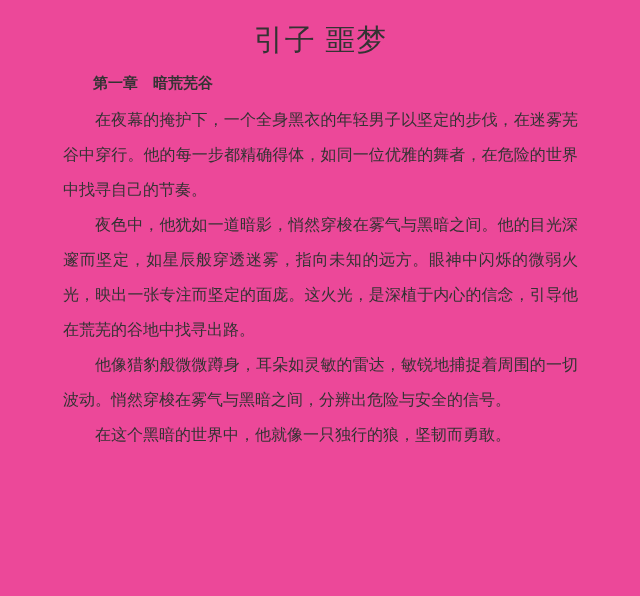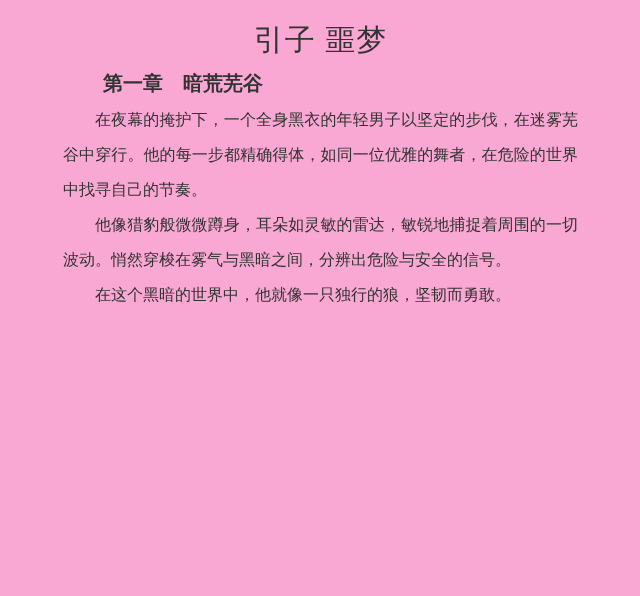--- a/index.html
+++ b/index.html
@@ -6,34 +6,34 @@
       margin: 0;
       padding: 0;
       background: #ffffff;
       font-family: "Liberation Sans", sans-serif;
     }
     .page {
       width: 640px;
       height: 596px;
       box-sizing: border-box;
       padding: 14px 62px 12px 63px;
-      background: #f9a8d4;
+      background: #ec4899;
       overflow: hidden;
     }
     .title {
       text-align: center;
       font-size: 30px;
       font-weight: 400;
       line-height: 36px;
       letter-spacing: 1px;
       margin: 8px 0 14px 0;
       color: #333333;
     }
     .chapter {
-      font-size: 20px;
+      font-size: 15px;
       font-weight: 700;
       line-height: 22px;
       text-indent: 2em;
       margin: 0 0 8px 0;
       color: #333333;
     }
     .para {
       font-size: 16px;
       line-height: 35px;
       text-align: justify;
@@ -45,18 +45,19 @@
 </head>
 <body style="color: rgb(51, 51, 51); background: rgb(255, 255, 255);">
 
 <div class="page">
   <h1 class="title">引子 噩梦</h1>
 
   <h2 class="chapter">第一章　暗荒芜谷</h2>
 
   <p class="para">在夜幕的掩护下，一个全身黑衣的年轻男子以坚定的步伐，在迷雾芜谷中穿行。他的每一步都精确得体，如同一位优雅的舞者，在危险的世界中找寻自己的节奏。</p>
 
+  <p class="para">夜色中，他犹如一道暗影，悄然穿梭在雾气与黑暗之间。他的目光深邃而坚定，如星辰般穿透迷雾，指向未知的远方。眼神中闪烁的微弱火光，映出一张专注而坚定的面庞。这火光，是深植于内心的信念，引导他在荒芜的谷地中找寻出路。</p>
 
   <p class="para">他像猎豹般微微蹲身，耳朵如灵敏的雷达，敏锐地捕捉着周围的一切波动。悄然穿梭在雾气与黑暗之间，分辨出危险与安全的信号。</p>
 
 
   <p class="para">在这个黑暗的世界中，他就像一只独行的狼，坚韧而勇敢。</p>
 </div>
 
 </body></html>

